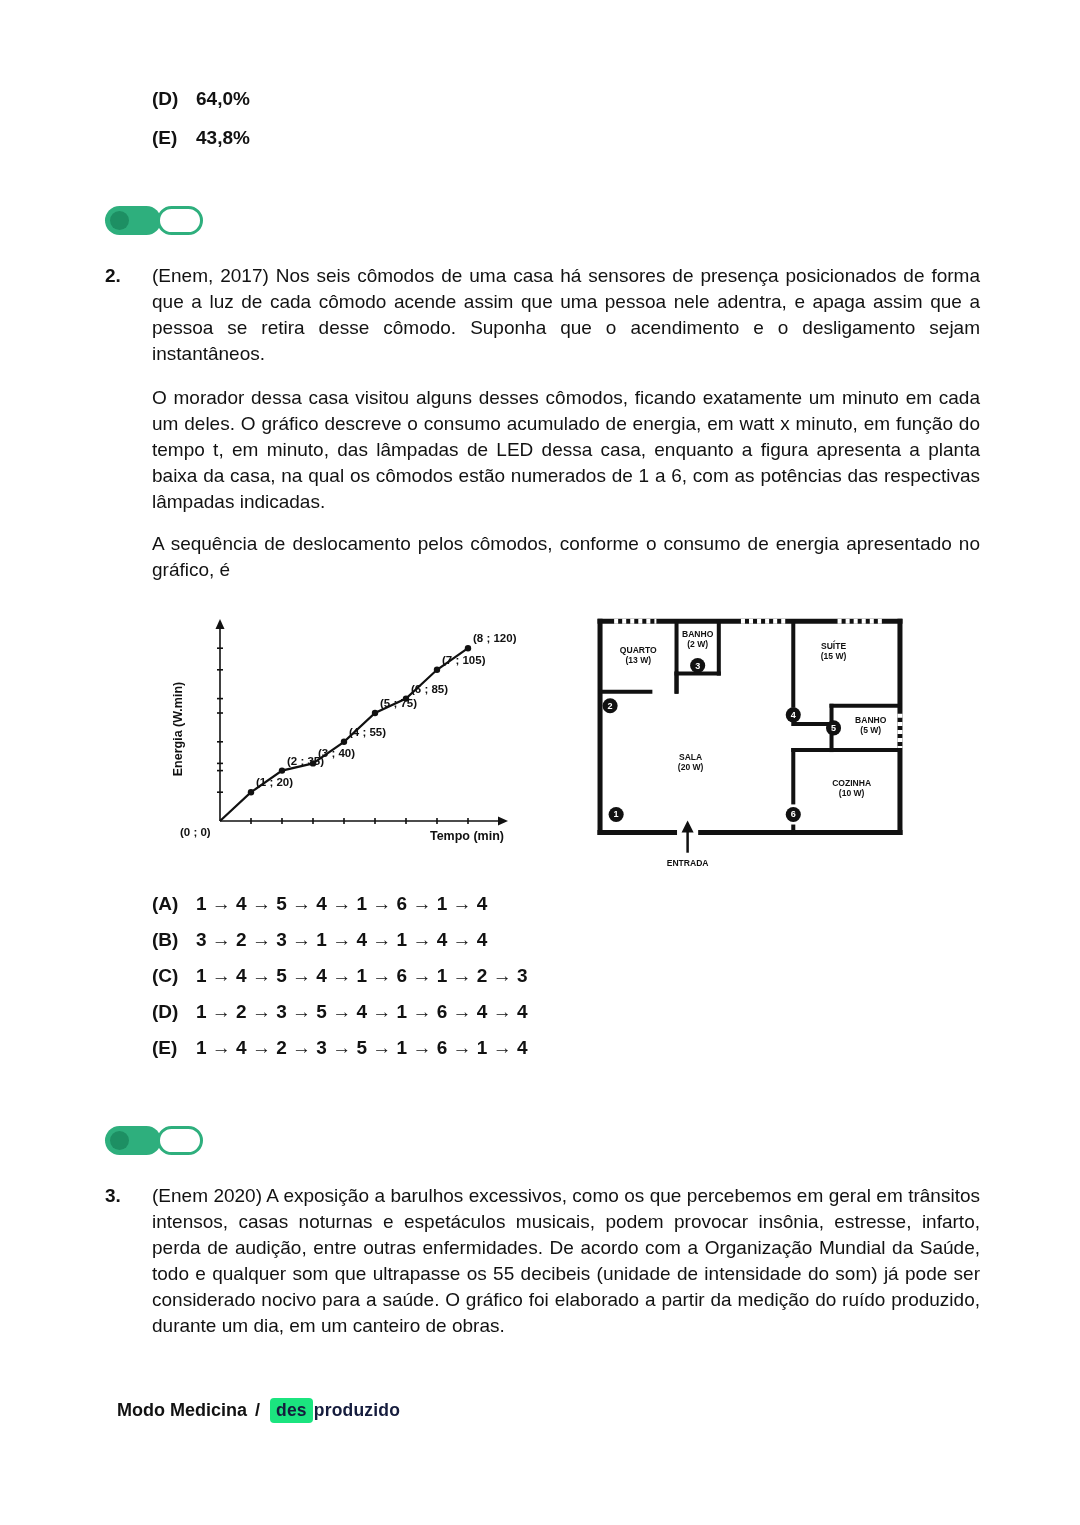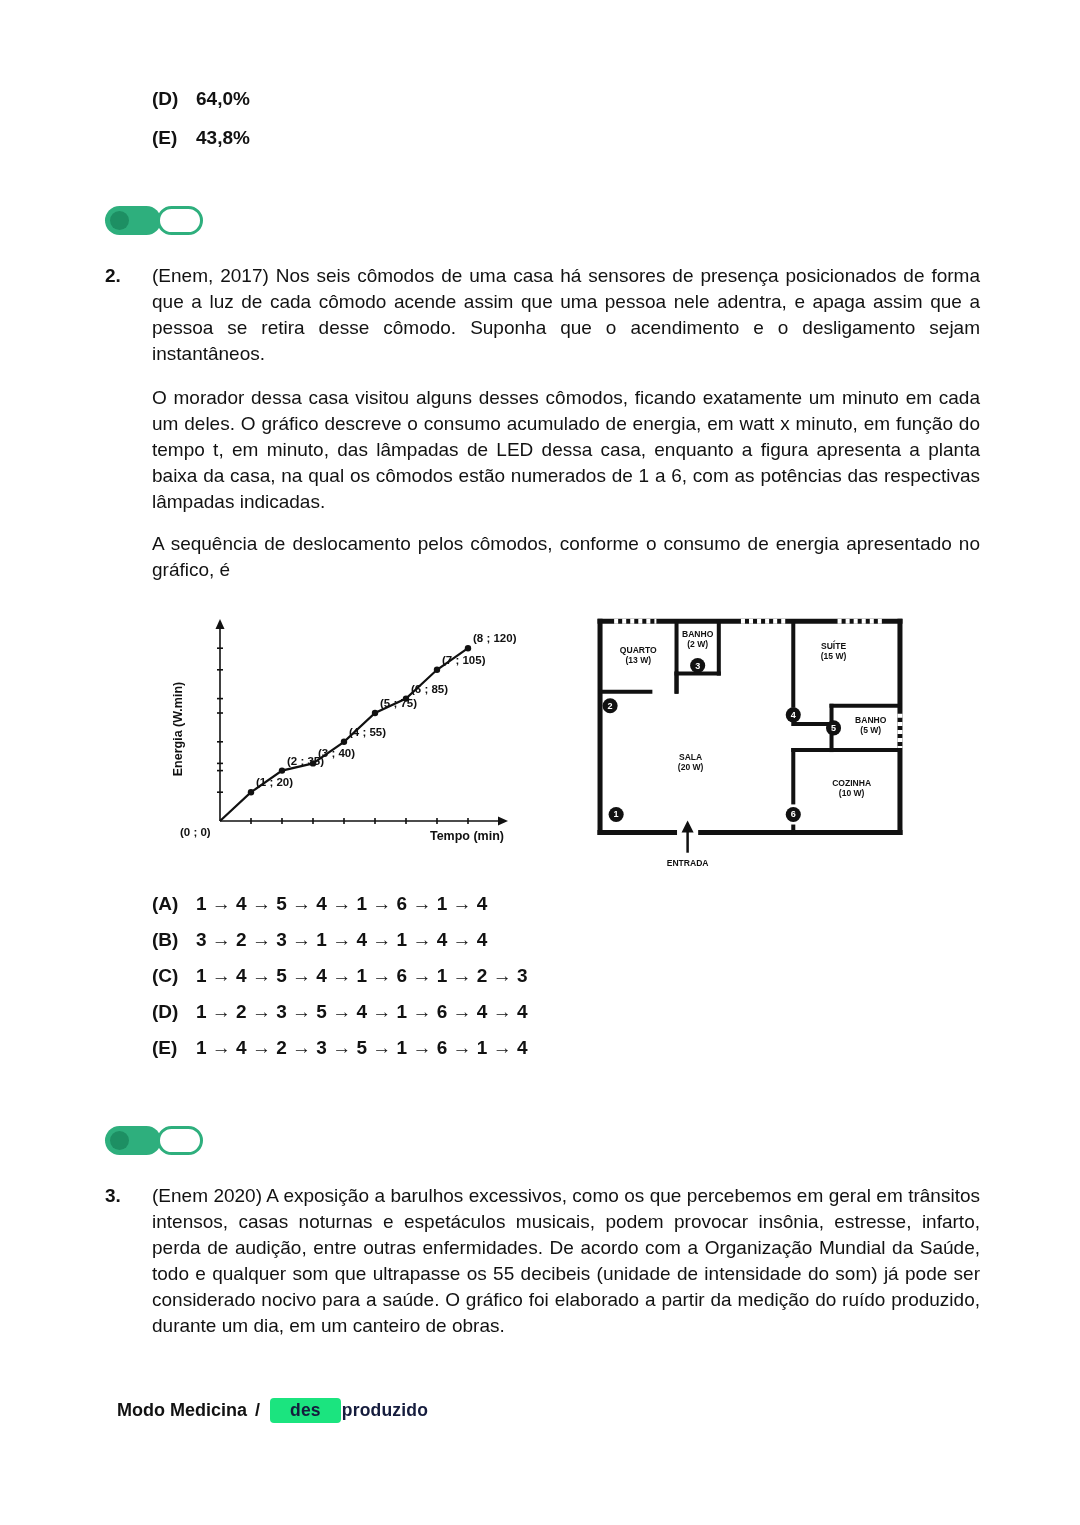--- a/index.html
+++ b/index.html
@@ -36,21 +36,21 @@
   .pt-label { font:bold 11.5px "Liberation Sans", sans-serif; fill:#111; }
   .axis-label { font:bold 12.5px "Liberation Sans", sans-serif; fill:#111; }
 
   
   .fp-label text, text.fp-label { font:bold 8.5px "Liberation Sans", sans-serif; fill:#111; }
   .fp-node { font:bold 9px "Liberation Sans", sans-serif; fill:#ffffff; }
 
   .footer { position:absolute; left:117px; top:1398px; display:flex; align-items:center; font-size:18px; font-weight:bold; color:#121212; }
   .footer .sep { margin:0 10px 0 8px; }
   .logo { display:inline-flex; align-items:center; font-weight:bold; font-size:17.5px; color:#151C3D; letter-spacing:0.2px; }
-  .logo-des { background:#1BE47F; color:#151C3D; padding:2px 20px; border-radius:4px; margin-right:1px; }
+  .logo-des { background:#1BE47F; color:#151C3D; padding:2px 6px; border-radius:4px; margin-right:1px; }
 </style>
 </head>
 <body>
 
 <div class="page">
   <div class="content">
 
     <section class="prev-options">
       <div class="option-row">
         <span class="opt-label">(D)</span>

